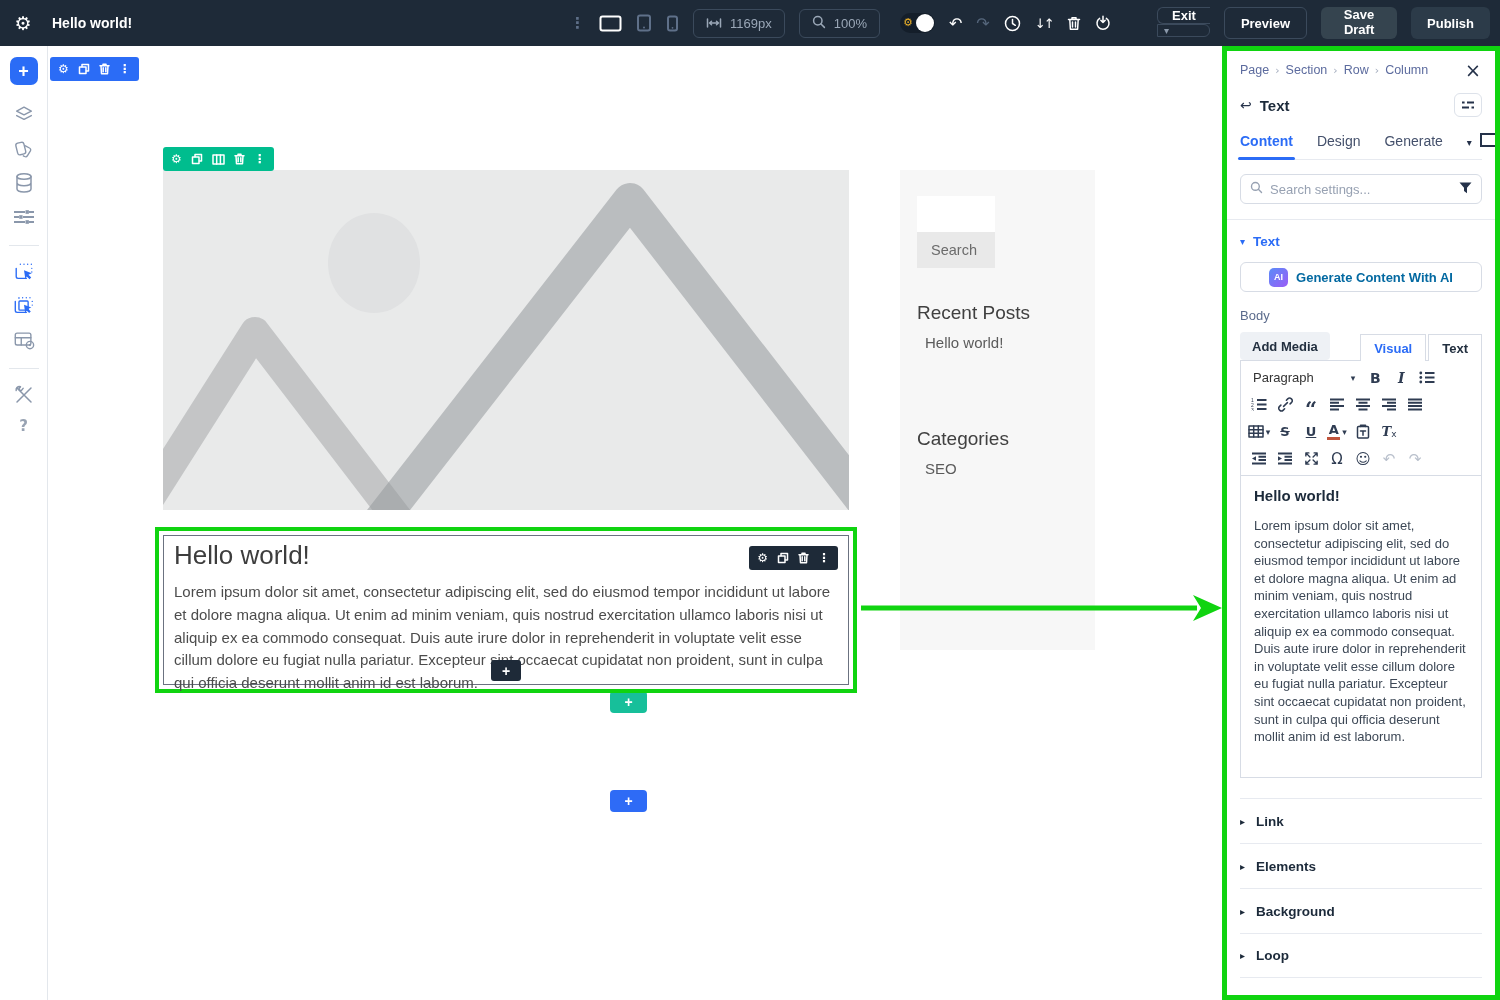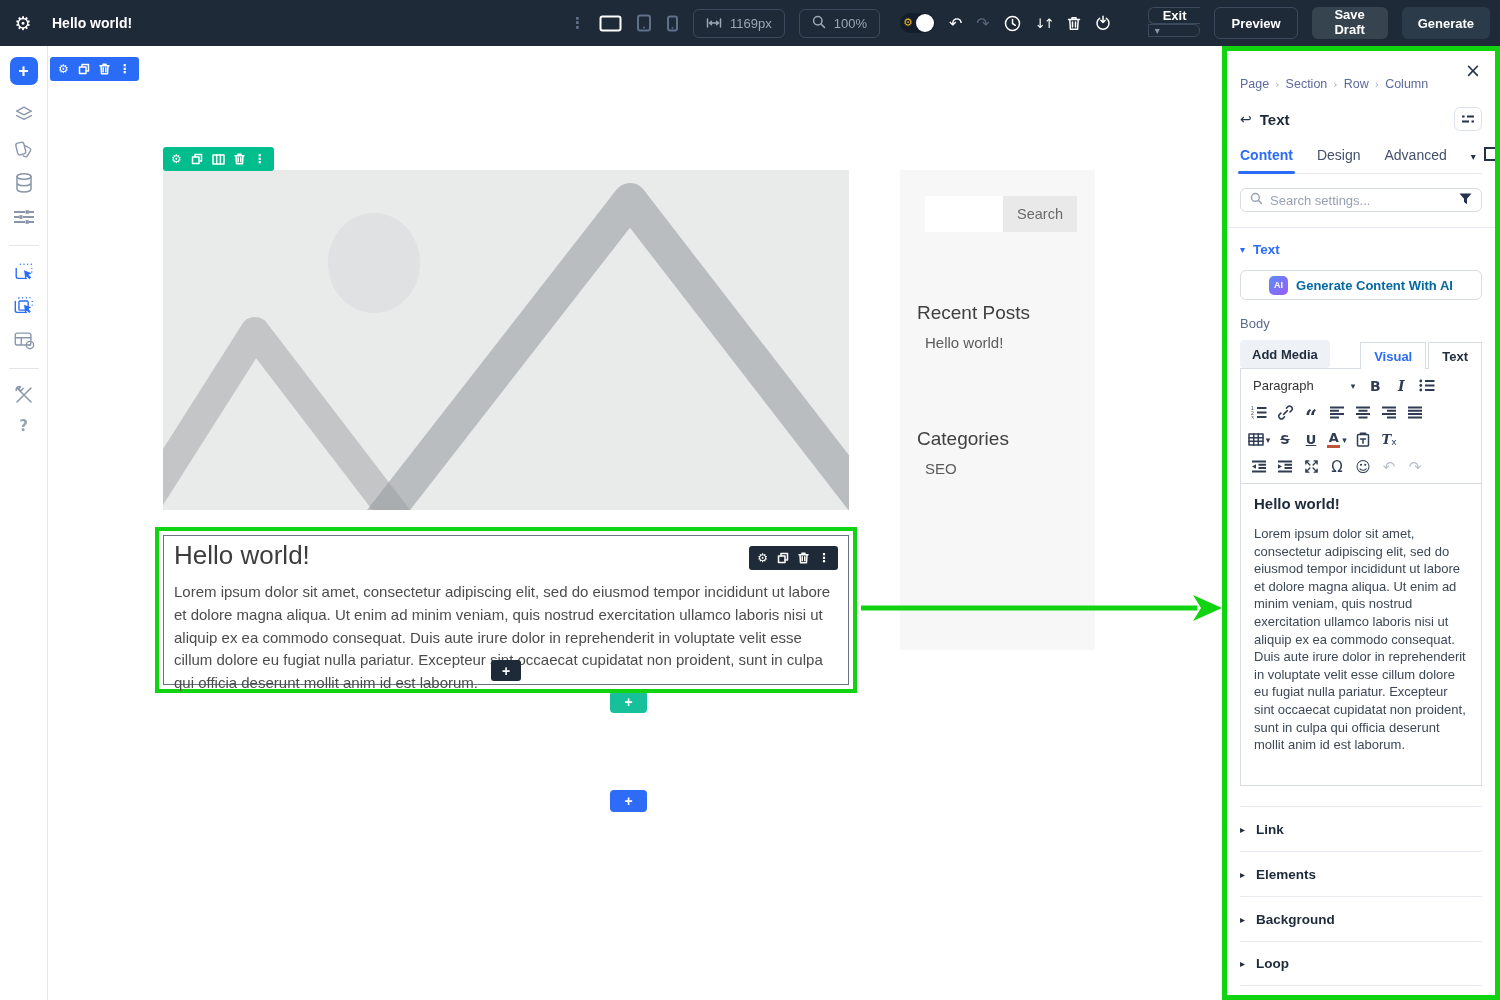--- a/index.html
+++ b/index.html
@@ -40,51 +40,51 @@
 
   
   #canvas { position:absolute; left:48px; top:46px; width:1174px; bottom:0; background:#fff; overflow:hidden; }
   .chip { position:absolute; height:24px; display:flex; align-items:center; gap:9px; padding:0 8px; border-radius:3px; color:#fff; z-index:20; cursor:pointer; }
   .chip.blue { background:#2b6cf6; }
   .chip.green { background:#00bd8e; }
   .chip.dark { background:#1e2a38; }
   .chip .cic { display:flex; align-items:center; font-size:12px; line-height:1; }
   .img-ph { position:absolute; left:115px; top:124px; width:686px; height:340px; }
   .widget-col { position:absolute; left:852px; top:124px; width:195px; height:480px; background:#f7f7f7; }
-  .wsearch { position:absolute; left:25px; top:26px; display:flex; }
+  .wsearch { position:absolute; left:17px; top:26px; display:flex;flex-direction:column; }
   .wsearch input { width:78px; height:36px; border:none; background:#fff; outline:none; font-size:14px; padding:0 8px; }
   .wsearch .wbtn { height:36px; padding:0 14px; background:#e9e9e9; color:#6b6b6b; font-size:14.5px; display:flex; align-items:center; cursor:pointer; }
   .whead { position:absolute; left:17px; font-size:19px; color:#404040; font-weight:400; }
   .wlink { position:absolute; left:25px; font-size:15px; color:#5b5b5b; cursor:pointer; }
   .module { position:absolute; left:107px; top:481px; width:702px; height:166px; border:4px solid #10d410; background:#fff; z-index:10; }
   .module-inner { position:absolute; left:4px; right:4px; top:4px; bottom:4px; border:1px solid #6b7280; background:#fff; padding:4px 12px 4px 10px; }
   .m-h1 { font-size:26px; font-weight:400; color:#3d3d3d; margin:0 0 10px; }
   .m-p { font-size:15px; line-height:22.8px; color:#4c4c4c; }
   .m-chip { top:10px; right:10px; }
   .m-plus { position:absolute; bottom:3px; left:50%; transform:translateX(-50%); width:30px; height:21px; background:#1e2a38; border-radius:3px; color:#fff; font-size:14px; font-weight:700; display:flex; align-items:center; justify-content:center; cursor:pointer; }
   .add-pill { position:absolute; left:562px; width:37px; height:22px; border-radius:4px; color:#fff; font-size:14px; font-weight:700; display:flex; align-items:center; justify-content:center; cursor:pointer; }
   .add-pill.teal { background:#17bf9a; top:645px; }
   .add-pill.blue { background:#2e6bf6; top:744px; }
   #arrow { position:absolute; left:813px; top:546px; z-index:30; pointer-events:none; }
 
   
   #panel { position:absolute; right:0; top:46px; width:278px; bottom:0; background:#fff; border:5px solid #10d410; z-index:45; padding:10px 13px 0; overflow:hidden; }
-  .p-crumbs { display:flex; align-items:center; gap:6px; font-size:12.5px; color:#5c6b9e; margin-top:16px; }
+  .p-crumbs { display:flex; align-items:center; gap:6px; font-size:12.5px; color:#5c6b9e; margin-top:2px; }
   .p-crumbs .sep { color:#a2abbd; font-size:11px; }
   .p-close { position:absolute; right:14px; top:10px; font-size:19px; color:#25324a; cursor:pointer; line-height:1; }
   .p-head { display:flex; align-items:center; margin-top:16px; }
   .p-back { color:#25324a; font-size:14px; cursor:pointer; margin-right:8px; }
   .p-title { font-size:15px; font-weight:700; color:#1c2a3a; }
   .p-preset { margin-left:auto; width:28px; height:24px; border:1px solid #dde2ea; border-radius:6px; display:flex; align-items:center; justify-content:center; color:#25324a; cursor:pointer; }
   .p-tabs { display:flex; align-items:center; gap:24px; margin-top:16px; border-bottom:1px solid #e7eaf0; padding-bottom:0; position:relative; }
   .p-tab { font-size:14px; color:#44506b; padding-bottom:10px; cursor:pointer; position:relative; }
   .p-tab.active { color:#2b6cf6; font-weight:700; }
   .p-tab.active::after { content:""; position:absolute; left:-2px; right:-2px; bottom:-1px; height:3px; background:#2b6cf6; border-radius:2px; }
   .p-tabs-right { margin-left:auto; display:flex; align-items:center; gap:8px; padding-bottom:8px; color:#25324a; }
-  .p-search { margin-top:14px; height:24px; border:1px solid #d7dce5; border-radius:6px; display:flex; align-items:center; padding:0 9px; gap:7px; }
+  .p-search { margin-top:14px; height:30px; border:1px solid #d7dce5; border-radius:6px; display:flex; align-items:center; padding:0 9px; gap:7px; }
   .p-search input { border:none; outline:none; flex:1; font-size:13px; color:#3a4659; min-width:0; font-family:inherit; }
   .p-search input::placeholder { color:#97a1b2; }
   .p-divider { height:1px; background:#e7eaf0; margin:15px -13px 0; }
   .p-section { display:flex; align-items:center; gap:8px; margin-top:14px; color:#2b6cf6; font-size:13.5px; font-weight:700; cursor:pointer; }
   .ai-btn { margin-top:13px; height:30px; border:1px solid #d7dce5; border-radius:6px; display:flex; align-items:center; justify-content:center; gap:8px; cursor:pointer; background:#fff; }
   .ai-badge { width:19px; height:19px; border-radius:5px; background:linear-gradient(135deg,#5a8cf8,#9b5cf6); color:#fff; font-size:9px; font-weight:700; display:flex; align-items:center; justify-content:center; }
   .ai-label { font-size:13px; font-weight:700; color:#0369a1; }
   .p-bodylabel { margin-top:16px; font-size:13px; color:#5b6b8c; }
   .media-row { margin-top:9px; display:flex; align-items:flex-end; }
   .add-media { height:28px; padding:0 12px; background:#eef1f5; border-radius:4px; font-size:13px; font-weight:700; color:#222f3f; display:flex; align-items:center; cursor:pointer; }
@@ -178,21 +178,21 @@
       </span>
   </div>
 
   <div class="tb-right">
     <div class="tb-split">
       <span class="main">Exit</span>
       <span class="caret glyph">▾</span>
     </div>
     <span class="tb-btn">Preview</span>
     <span class="tb-btn fill1" style="max-width:76px; white-space:normal;">Save Draft</span>
-    <span class="tb-btn fill2">Generate</span>
+    <span class="tb-btn fill2">Publish</span>
   </div>
 </div>
 
 <div id="rail">
   <div class="rail-plus">+</div>
   <span class="rail-ic">
       <svg width="22" height="22" viewBox="0 0 24 24">
         <path class="si" d="M12 3.5l8 4.2-8 4.2-8-4.2zM4 12.6l8 4.2 8-4.2"></path>
       </svg>
     </span>
@@ -359,21 +359,21 @@
     <span class="p-preset">
         <svg width="14" height="10" viewBox="0 0 14 10">
           <path class="sq" d="M1 2.5h2.6M6 2.5h7M1 7.5h7M10.5 7.5h2.5" stroke-width="2.2"></path>
         </svg>
       </span>
   </div>
 
   <div class="p-tabs">
     <span class="p-tab active">Content</span>
     <span class="p-tab">Design</span>
-    <span class="p-tab">Advanced</span>
+    <span class="p-tab">Generate</span>
     <span class="p-tabs-right">
       <span class="glyph" style="font-size:10px;">▾</span>
       <span><svg width="18" height="14" viewBox="0 0 18 14">
             <rect x="1" y="1" width="16" height="12" class="sq"></rect>
           </svg></span>
     </span>
   </div>
 
   <div class="p-search">
     <span style="color:#97a1b2;"><svg width="13" height="13" viewBox="0 0 14 14">

